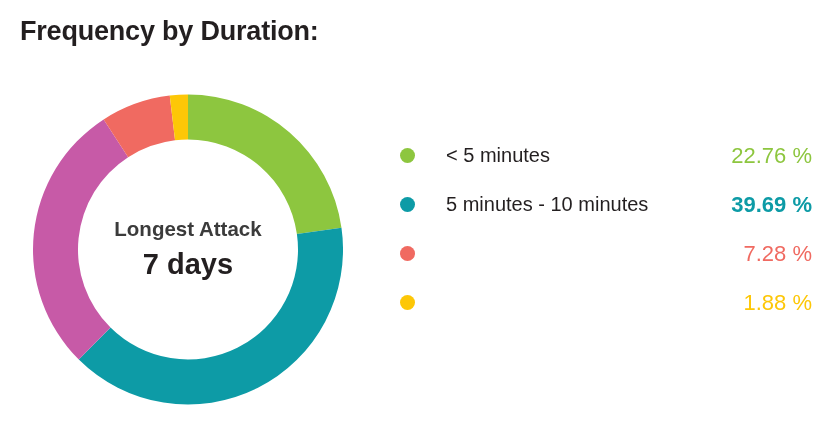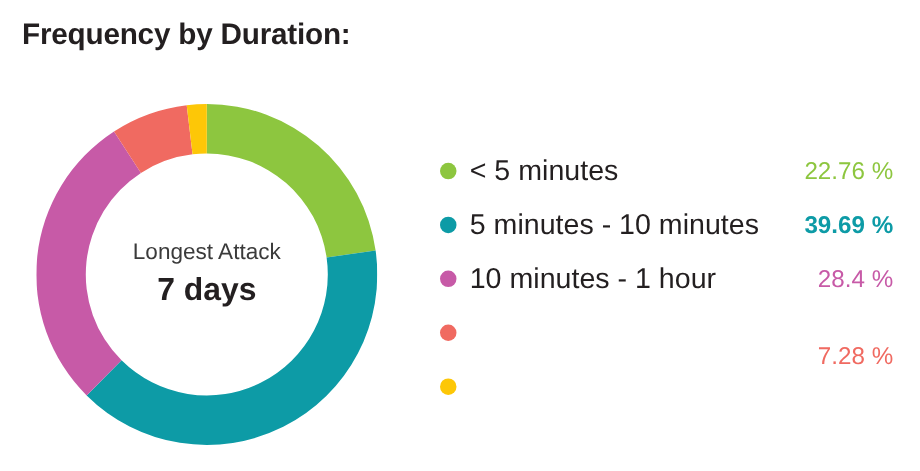--- a/index.html
+++ b/index.html
@@ -54,21 +54,21 @@
     flex-direction: column;
     align-items: center;
     justify-content: center;
     pointer-events: none;
   }
 
   #center-label {
     font-size: 20.5px;
     color: #3b3b3b;
     line-height: 1.18;
-    font-weight: normal;
+    font-weight: bold;
   }
 
   #center-value {
     font-size: 29px;
     color: #231f20;
     font-weight: bold;
     line-height: 1.2;
     margin-top: 6px;
   }
 
@@ -88,22 +88,22 @@
   }
 
   .legend-swatch {
     width: 15px;
     height: 15px;
     border-radius: 50%;
     flex: 0 0 auto;
   }
 
   .legend-label {
-    margin-left: 12px;
-    font-size: 26px;
+    margin-left: 31px;
+    font-size: 20px;
     color: #231f20;
     white-space: nowrap;
   }
 
   .legend-value {
     position: absolute;
     right: 8px;
     top: 50%;
     transform: translateY(-50%);
     font-size: 22px;
@@ -138,24 +138,20 @@
       <span class="legend-swatch" style="background: rgb(141, 198, 63);"></span>
       <span class="legend-label">&lt; 5 minutes</span>
       <span class="legend-value" style="color: rgb(141, 198, 63);">22.76 %</span>
     </div>
     <div class="legend-row">
       <span class="legend-swatch" style="background: rgb(13, 155, 166);"></span>
       <span class="legend-label">5 minutes - 10 minutes</span>
       <span class="legend-value" style="color: rgb(13, 155, 166); font-weight: bold;">39.69 %</span>
     </div>
     <div class="legend-row">
-      <span class="legend-swatch" style="background: rgb(199, 90, 167);"></span>
-      <span class="legend-label">10 minutes - 1 hour</span>
-      <span class="legend-value" style="color: rgb(199, 90, 167);">28.4 %</span>
-    </div>
-    <div class="legend-row">
       <span class="legend-swatch" style="background: rgb(240, 106, 97);"></span>
-      <span class="legend-value" style="color: rgb(240, 106, 97); margin-top: 21px;">7.28 %</span>
+      <span class="legend-value" style="color: rgb(240, 106, 97);">7.28 %</span>
     </div>
     <div class="legend-row">
       <span class="legend-swatch" style="background: rgb(253, 199, 7);"></span>
+      <span class="legend-value" style="color: rgb(253, 199, 7);">1.88 %</span>
     </div>
   </div>
 
 </body></html>

